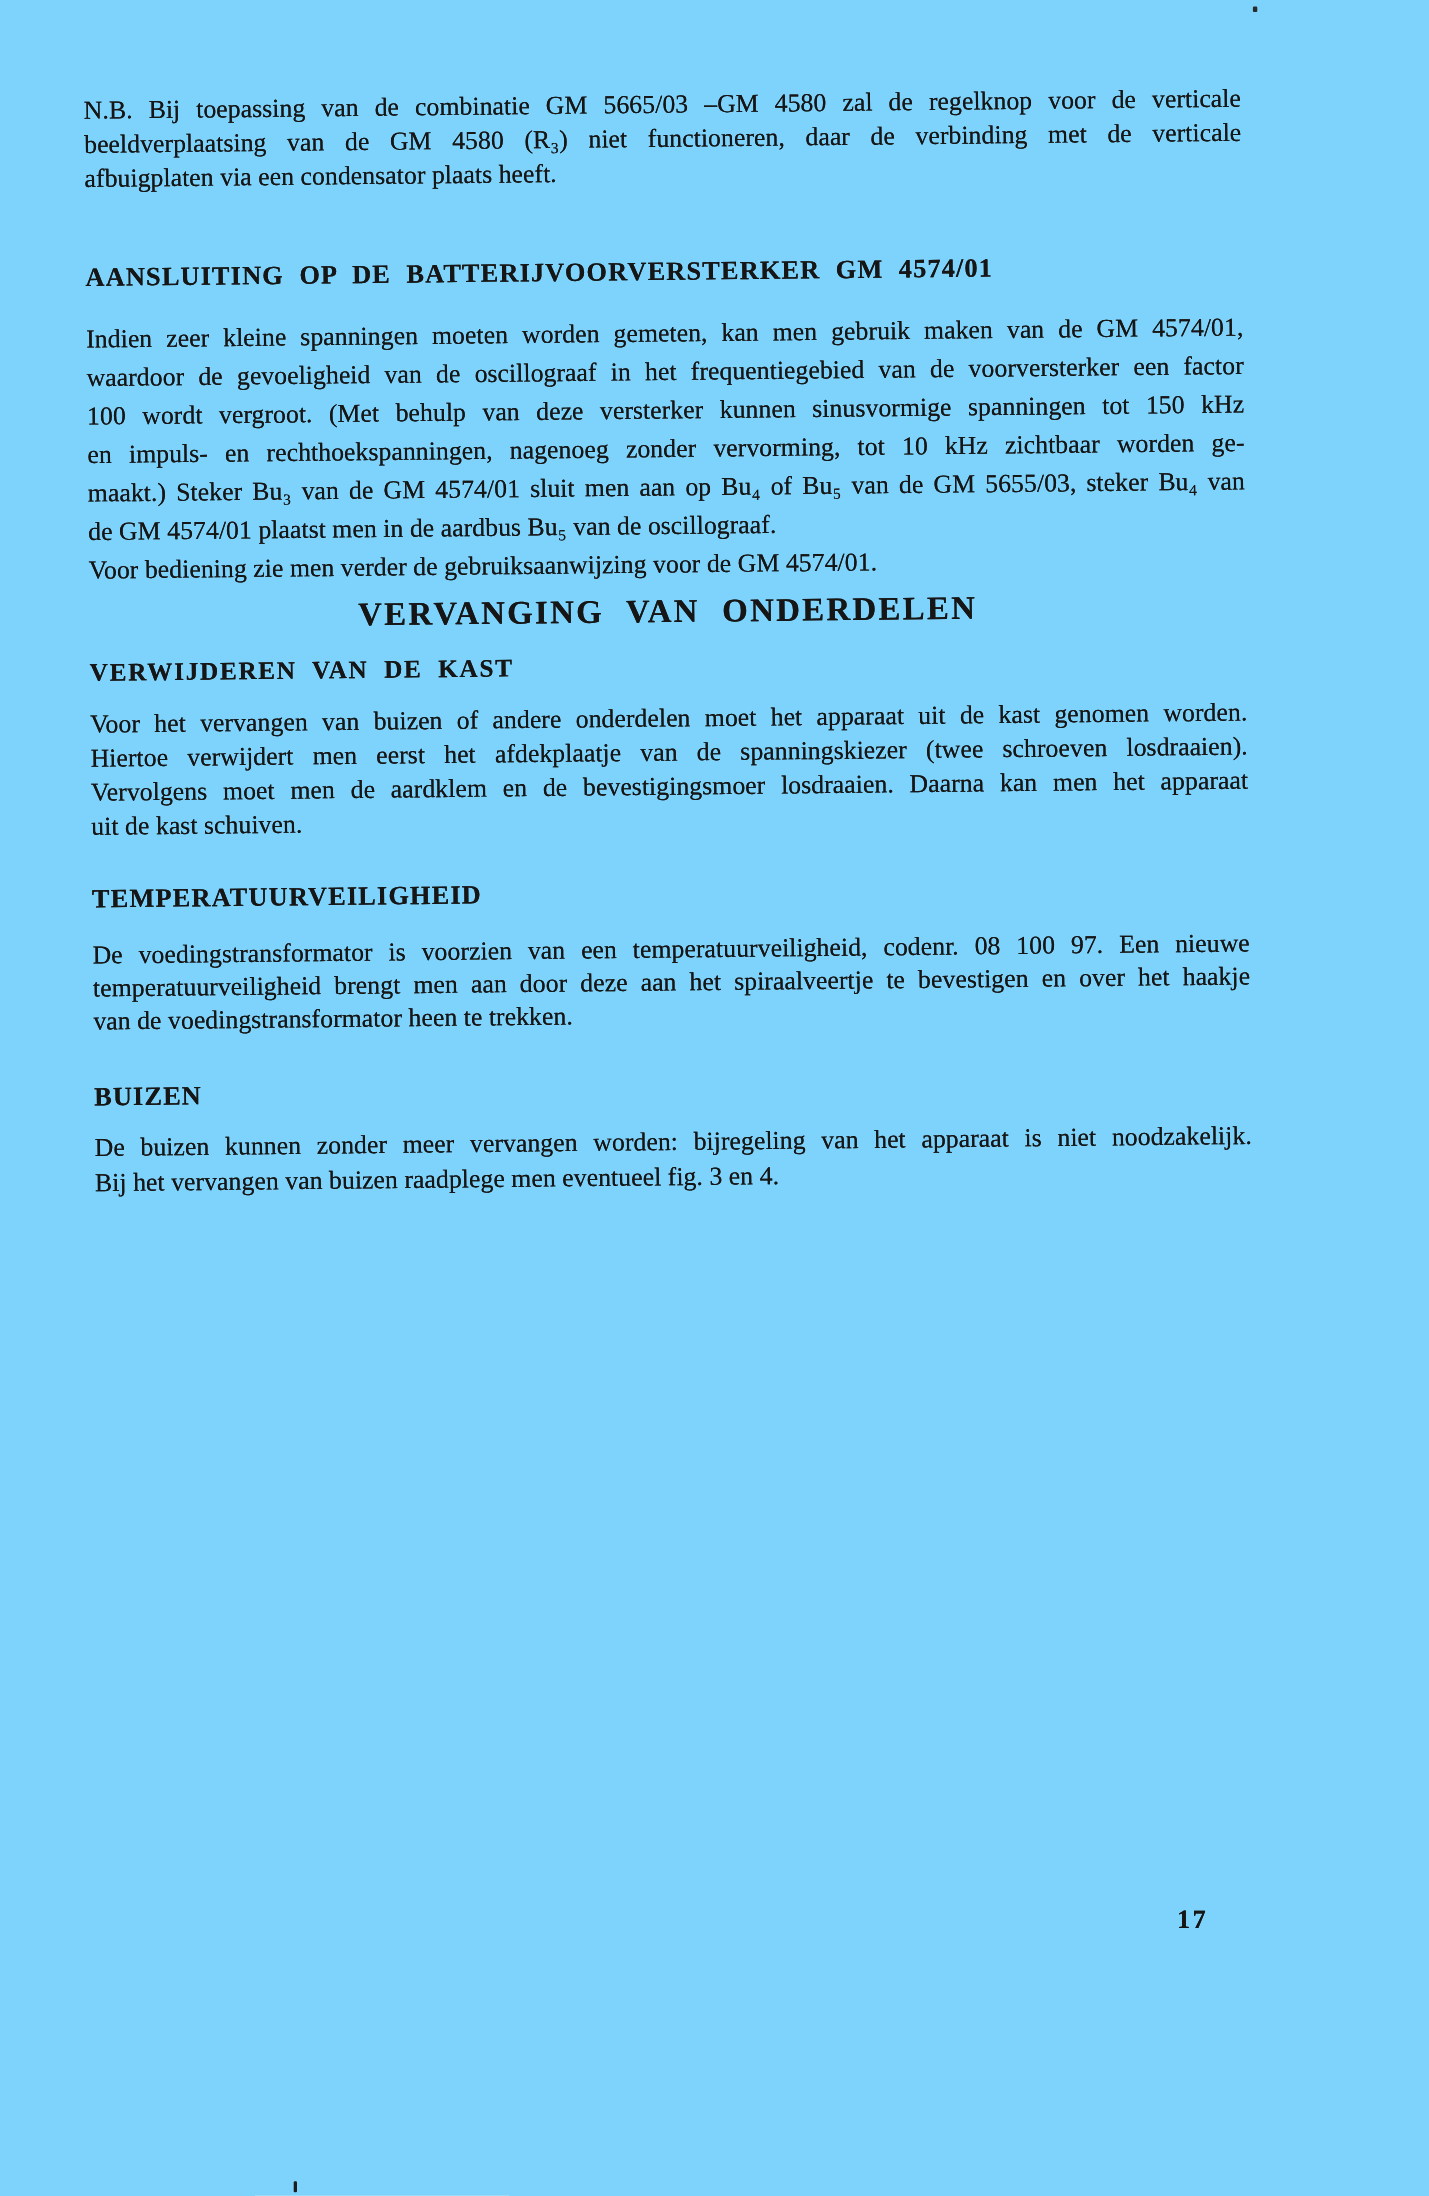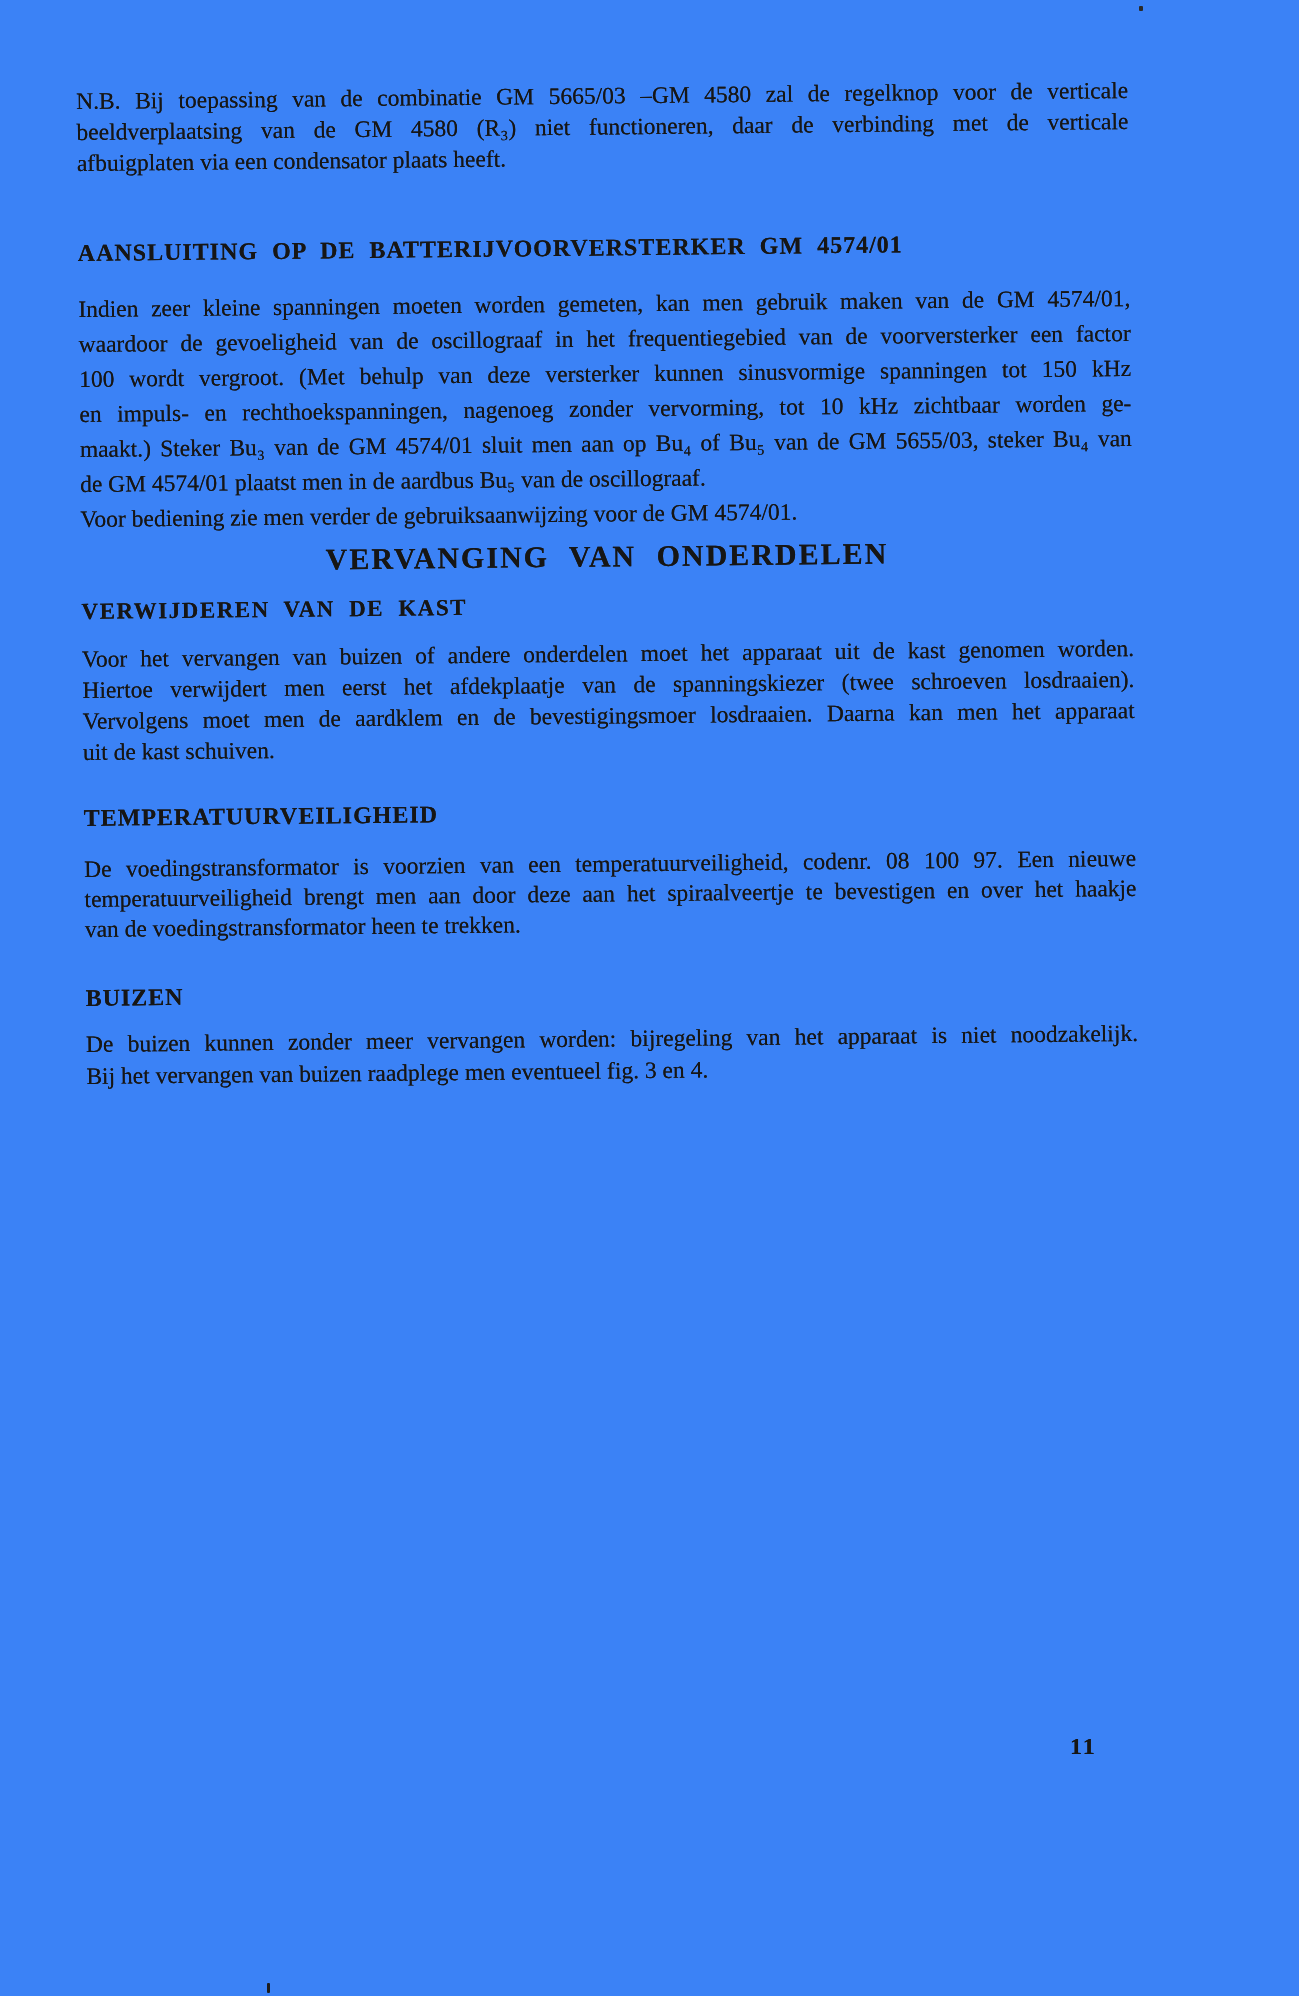--- a/index.html
+++ b/index.html
@@ -6,21 +6,21 @@
   body{
     width:1299px;height:1996px;
     background:#f4f4f2;
     font-family:"Liberation Serif","DejaVu Serif",serif;
     color:#161616;
     position:relative;
     overflow:hidden;
   }
   .page{
     position:absolute;inset:0;
-    background:#3b82f6;
+    background:#7dd3fc;
     font-family:Liberation Serif, serif;
   }
   .content{
     position:absolute;
     left:76px;top:86px;
     width:1052px;
     transform:rotate(-0.6deg);
     transform-origin:0 0;
     text-shadow:0 0 0.5px #222;
   }
@@ -127,17 +127,17 @@
 
     <h2 class="h-section h-buizen">BUIZEN</h2>
 
     <div class="para para-buizen">
       <div class="ln j">De buizen kunnen zonder meer vervangen worden: bijregeling van het apparaat is niet noodzakelijk.</div>
       <div class="ln">Bij het vervangen van buizen raadplege men eventueel fig. 3 en 4.</div>
     </div>
 
   </div>
 
-  <div class="page-number">11</div>
+  <div class="page-number">17</div>
 
   <span class="speck-bottom"></span>
 
 </div>
 
 </body></html>

